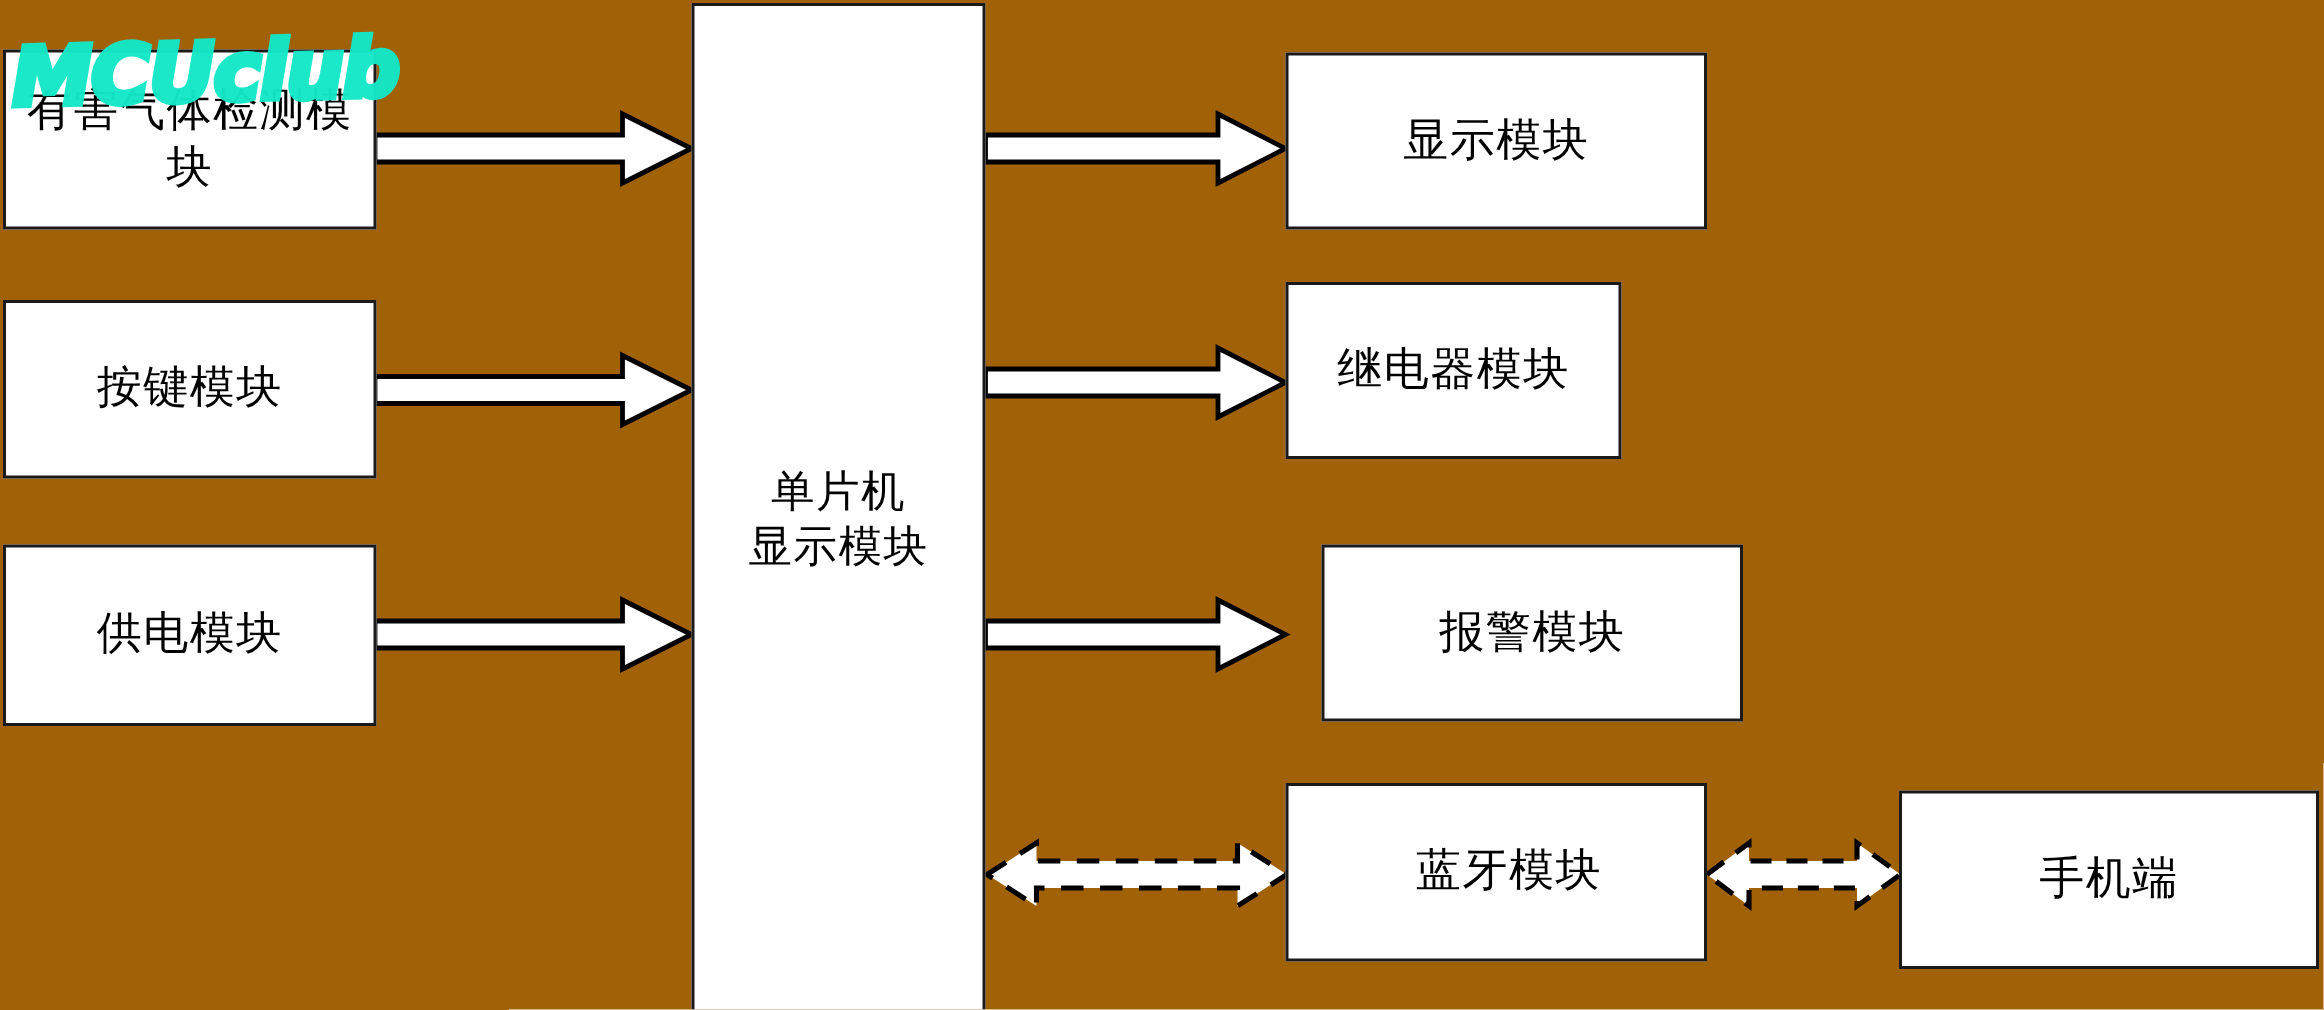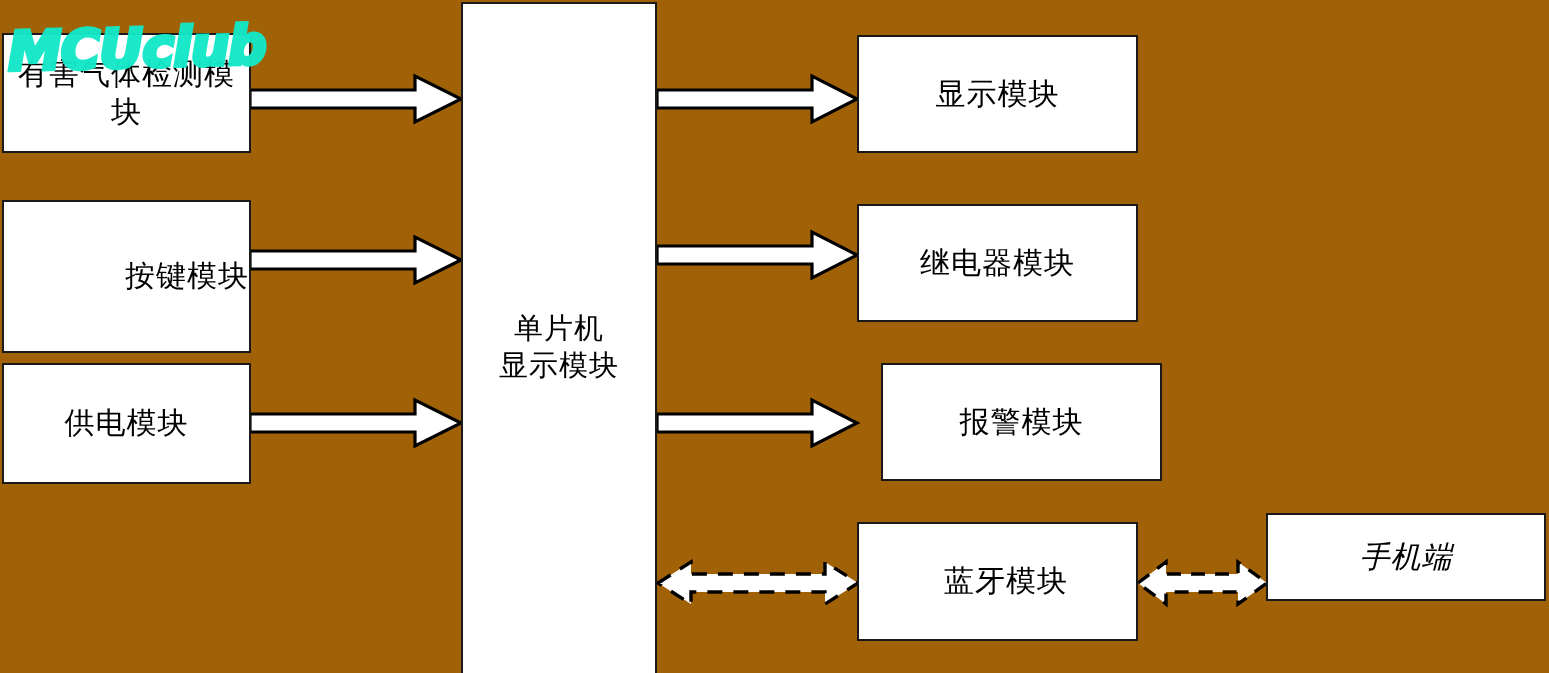--- a/index.html
+++ b/index.html
@@ -64,50 +64,50 @@
 </head>
 <body>
 
 <div id="diagram-root">
 
   <div class="node-box" style="left:2px; top:33px; width:249px; height:120px;">
     <span>有害气体检测模
 块</span>
   </div>
 
-  <div class="node-box" style="left:2px; top:200px; width:249px; height:153px;justify-content:flex-end;">
+  <div class="node-box" style="left:2px; top:200px; width:249px; height:119px;">
     <span>按键模块</span>
   </div>
 
   <div class="node-box" style="left:2px; top:363px; width:249px; height:121px;">
     <span>供电模块</span>
   </div>
 
   <div class="node-box mcu-core" style="left:461px; top:2px; width:196px; height:690px;">
     <span>单片机
 显示模块</span>
   </div>
 
   <div class="node-box" style="left:857px; top:35px; width:281px; height:118px;">
     <span>显示模块</span>
   </div>
 
-  <div class="node-box" style="left:857px; top:204px; width:281px; height:118px;text-align:right;">
+  <div class="node-box" style="left:857px; top:188px; width:224px; height:118px;text-align:right;">
     <span>继电器模块</span>
   </div>
 
   <div class="node-box" style="left:857px; top:363px; width:281px; height:118px;margin-left:24px;">
     <span>报警模块</span>
   </div>
 
   <div class="node-box" style="left:857px; top:522px; width:281px; height:119px;padding-left:17px;">
     <span>蓝牙模块</span>
   </div>
 
-  <div class="node-box" style="left:1266px; top:513px; width:280px; height:88px;font-style:italic;">
+  <div class="node-box" style="left:1266px; top:527px; width:280px; height:119px;">
     <span>手机端</span>
   </div>
 
   <div class="connector" style="left:250px; top:72px; width:213px; height:54px;">
     <svg width="213" height="54" viewBox="0 0 213 54">
       <polygon points="0,18 165,18 165,4 211,27 165,50 165,36 0,36" fill="#ffffff" stroke="#000000" stroke-width="3.2" stroke-linejoin="miter"></polygon>
     </svg>
   </div>
 
   <div class="connector" style="left:250px; top:233px; width:213px; height:54px;">

